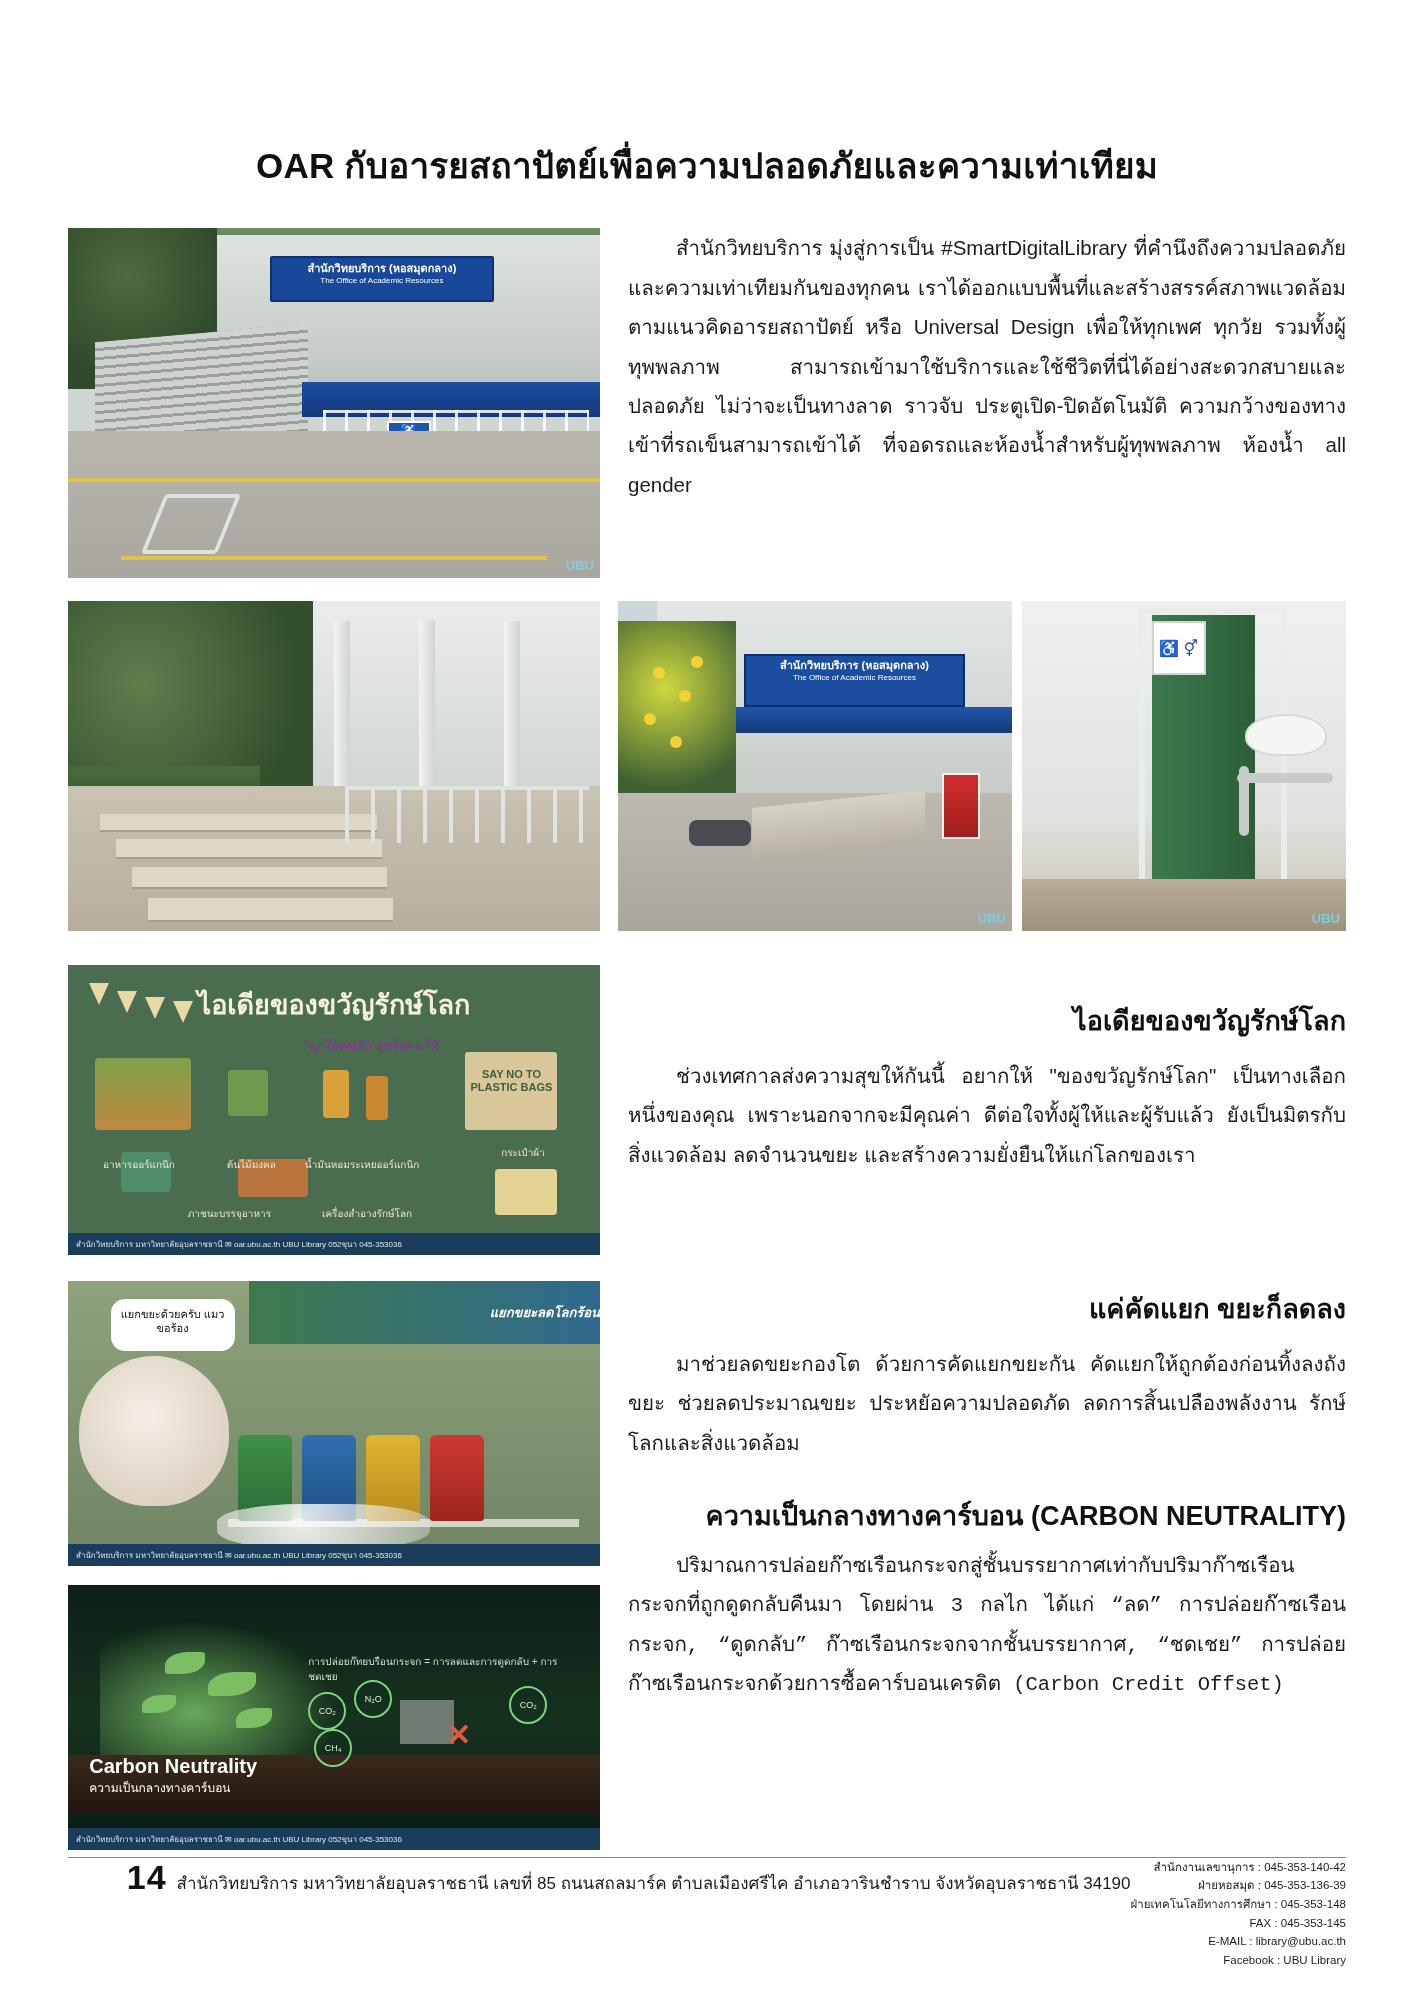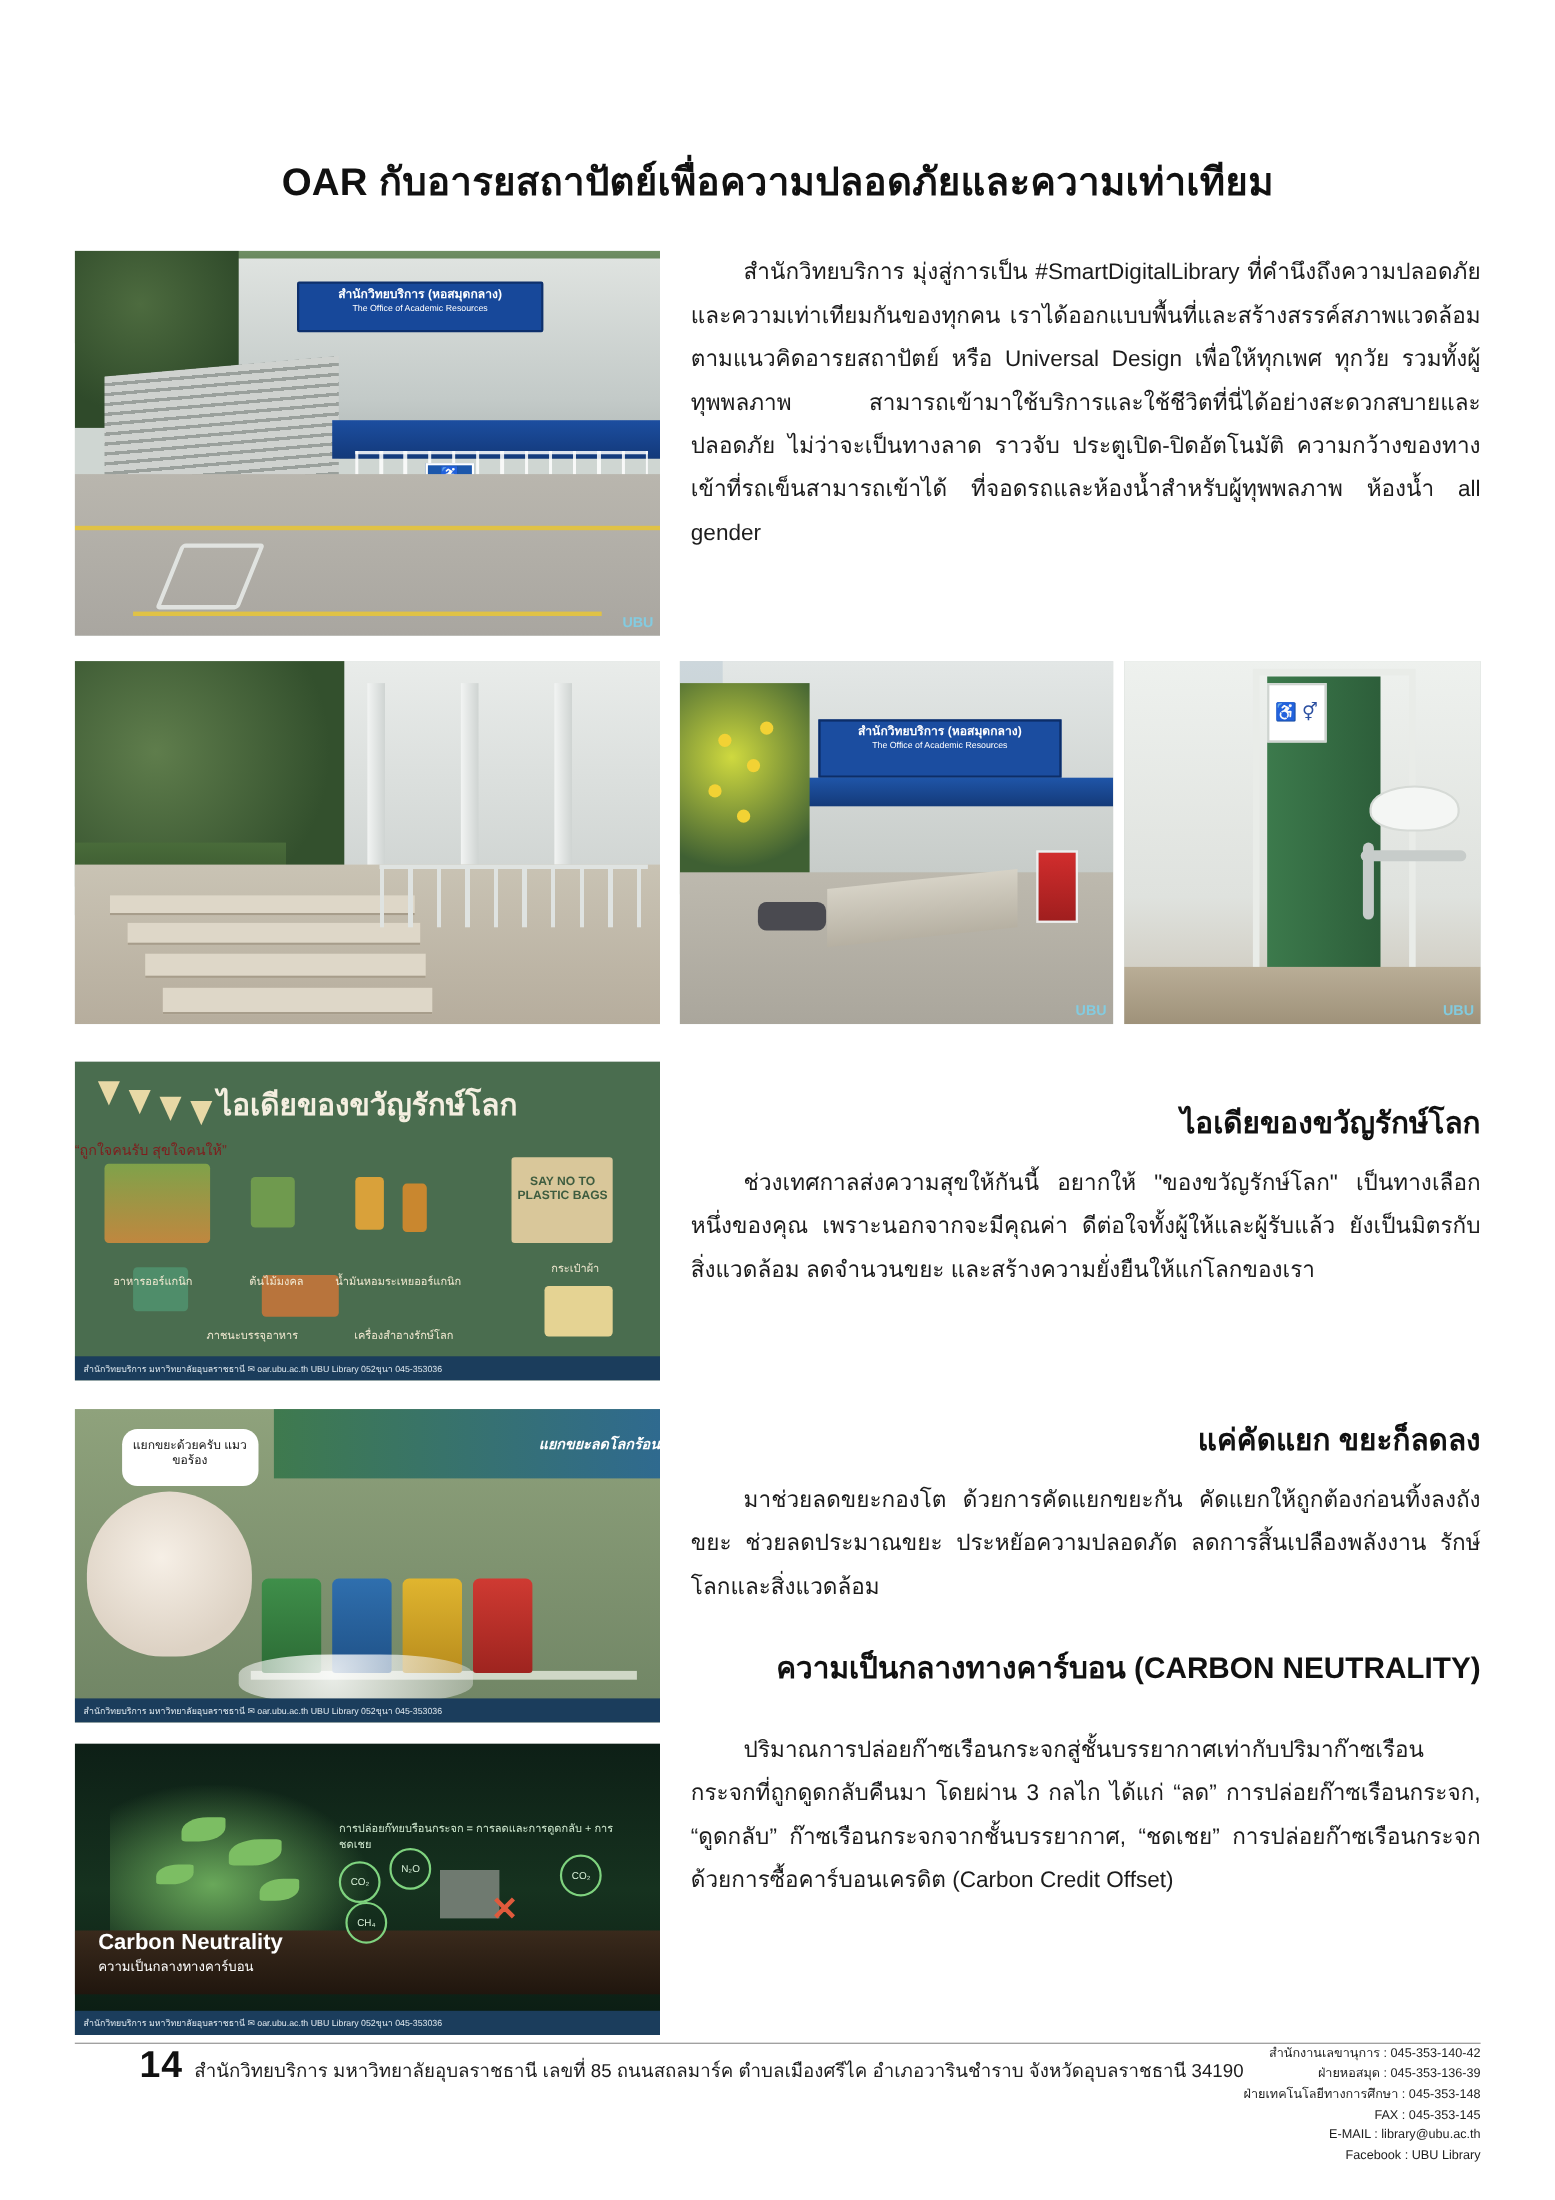--- a/index.html
+++ b/index.html
@@ -298,22 +298,22 @@
     background: linear-gradient(180deg,#b9ad96,#9f927a);
   }
 
   
   #photo-eco-gift .bg5 { position:absolute; inset:0; background:#4a6d4f; }
   #photo-eco-gift .hdr5 {
     position:absolute; left:0; top:6%; width:100%; text-align:center;
     color:#f4efe0; font-size:27px; font-weight:bold;
   }
   #photo-eco-gift .sub5 {
-    position:absolute; left:0; top:24%; width:100%; 
-    color:#7f1d1d; font-size:13px;
+    position:absolute; left:0; top:24%; width:100%; text-align:center;
+    color:#a21caf; font-size:13px;padding-left:40px;
   }
   #photo-eco-gift .bunting {
     position:absolute; left:4%; top:4%; width:34%; height:12%;
   }
   #photo-eco-gift .flag {
     position:absolute; width:0; height:0;
     border-left:10px solid transparent; border-right:10px solid transparent;
     border-top:22px solid #e8d9a6;
   }
   #photo-eco-gift .crate {
@@ -547,21 +547,21 @@
     <div class="bar5">สำนักวิทยบริการ มหาวิทยาลัยอุบลราชธานี   ✉ oar.ubu.ac.th   UBU Library   052ขุนา   045-353036</div>
   </div>
 
   <div id="block-waste">
     <div class="section-head">แค่คัดแยก ขยะก็ลดลง</div>
     <div class="body-text indent" style="margin-top:16px;">มาช่วยลดขยะกองโต  ด้วยการคัดแยกขยะกัน  คัดแยกให้ถูกต้องก่อนทิ้งลงถังขยะ  ช่วยลดประมาณขยะ  ประหยัอความปลอดภัด  ลดการสิ้นเปลืองพลังงาน รักษ์โลกและสิ่งแวดล้อม</div>
   </div>
 
   <div id="block-carbon">
     <div class="section-head">ความเป็นกลางทางคาร์บอน (CARBON NEUTRALITY)</div>
-    <div class="body-text indent" style="margin-top:36px;">ปริมาณการปล่อยก๊าซเรือนกระจกสู่ชั้นบรรยากาศเท่ากับปริมาก๊าซเรือนกระจกที่ถูกดูดกลับคืนมา โดยผ่าน 3 กลไก ได้แก่ “ลด” การปล่อยก๊าซเรือนกระจก,    “ดูดกลับ”    ก๊าซเรือนกระจกจากชั้นบรรยากาศ, “ชดเชย” การปล่อยก๊าซเรือนกระจกด้วยการซื้อคาร์บอนเครดิต (Carbon Credit Offset)</div>
+    <div class="body-text indent" style="margin-top:12px;font-family:Liberation Mono, monospace;">ปริมาณการปล่อยก๊าซเรือนกระจกสู่ชั้นบรรยากาศเท่ากับปริมาก๊าซเรือนกระจกที่ถูกดูดกลับคืนมา โดยผ่าน 3 กลไก ได้แก่ “ลด” การปล่อยก๊าซเรือนกระจก,    “ดูดกลับ”    ก๊าซเรือนกระจกจากชั้นบรรยากาศ, “ชดเชย” การปล่อยก๊าซเรือนกระจกด้วยการซื้อคาร์บอนเครดิต (Carbon Credit Offset)</div>
   </div>
 
   <div class="ph" id="photo-carbon">
     <div class="bg7"></div>
     <div class="sprout">
       <div class="leaf" style="left:28%; top:18%; width:40px; height:22px;"></div>
       <div class="leaf" style="left:46%; top:30%; width:48px; height:24px;"></div>
       <div class="leaf" style="left:18%; top:44%; width:34px; height:18px;"></div>
       <div class="leaf" style="left:58%; top:52%; width:36px; height:20px;"></div>
     </div>

